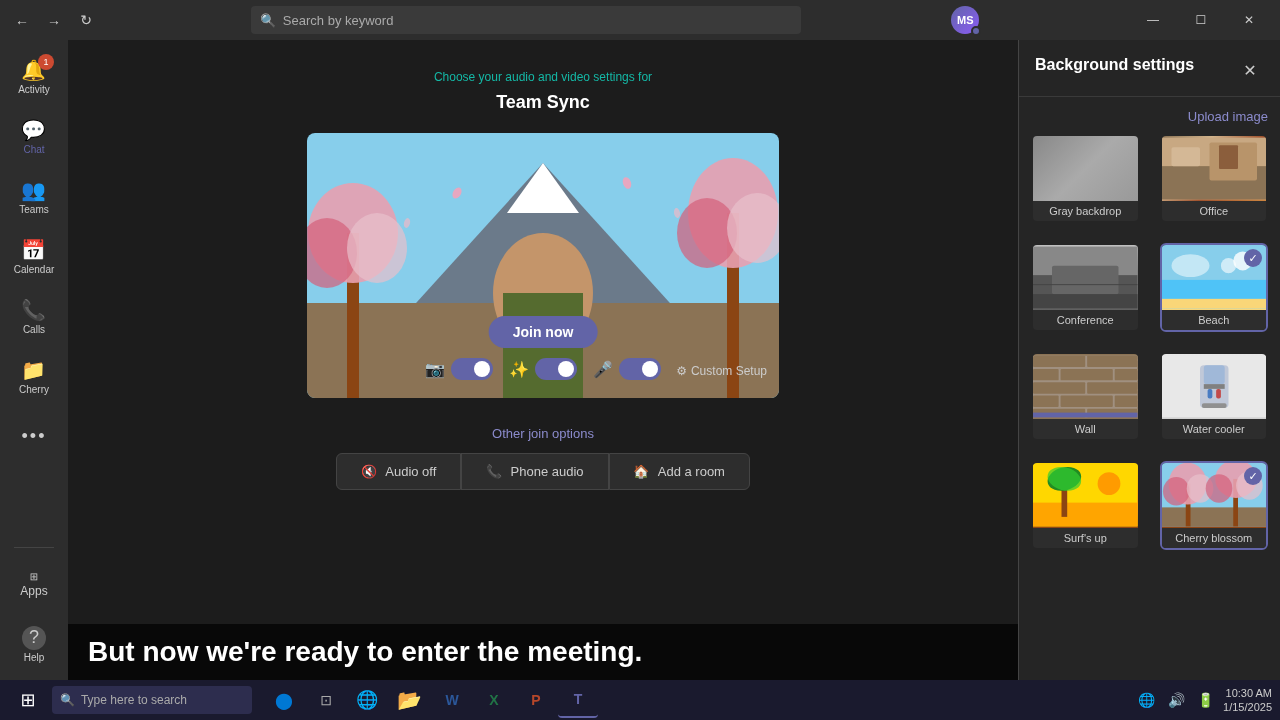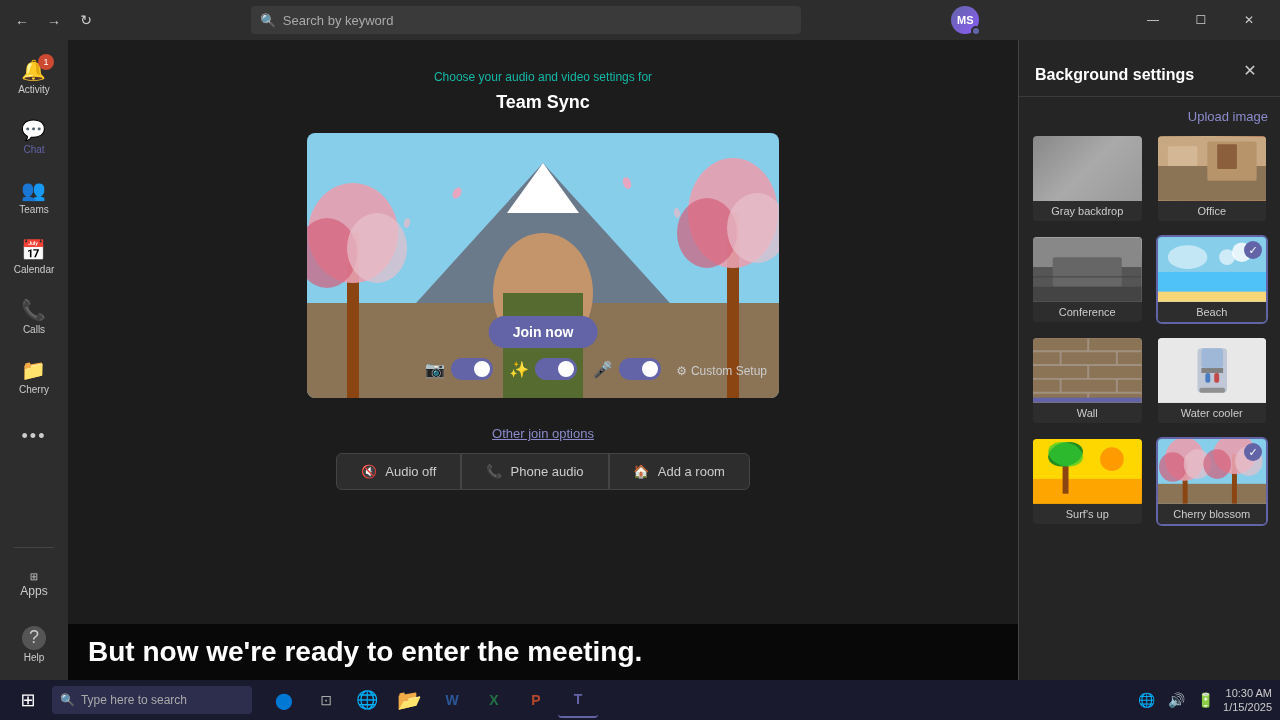--- a/index.html
+++ b/index.html
@@ -259,21 +259,20 @@
       align-items: center;
       gap: 4px;
     }
 
     
     .other-join {
       color: #8b8bcc;
       font-size: 13px;
       margin-top: 8px;
       cursor: pointer;
-      text-decoration: underline;
     }
 
     
     .join-options {
       display: flex;
       gap: 0;
       margin-top: 12px;
     }
     .join-option-btn {
       background: #2d2d2d;
@@ -306,21 +305,21 @@
     .bg-panel {
       width: 262px;
       background: #252525;
       border-left: 1px solid #444;
       display: flex;
       flex-direction: column;
       flex-shrink: 0;
     }
     .bg-panel-header {
       display: flex;
-      align-items: flex-end;
+      align-items: flex-start;
       justify-content: space-between;
       padding: 16px 16px 12px 16px;
       border-bottom: 1px solid #3a3a3a;
     }
     .bg-panel-title {
       color: white;
       font-size: 16px;
       font-weight: 600;
     }
     .close-panel-btn {
@@ -346,21 +345,21 @@
       border: none;
       color: #8b8bcc;
       font-size: 13px;
       cursor: pointer;
       padding: 0 0 10px 0;
       display: block;
     }
     .bg-grid {
       display: grid;
       grid-template-columns: 1fr 1fr;
-      gap: 12px;
+      gap: 20px;
     }
     .bg-item {
       border-radius: 6px;
       overflow: hidden;
       cursor: pointer;
       border: 2px solid transparent;
       position: relative;
     }
     .bg-item.selected {
       border-color: #6264a7;

